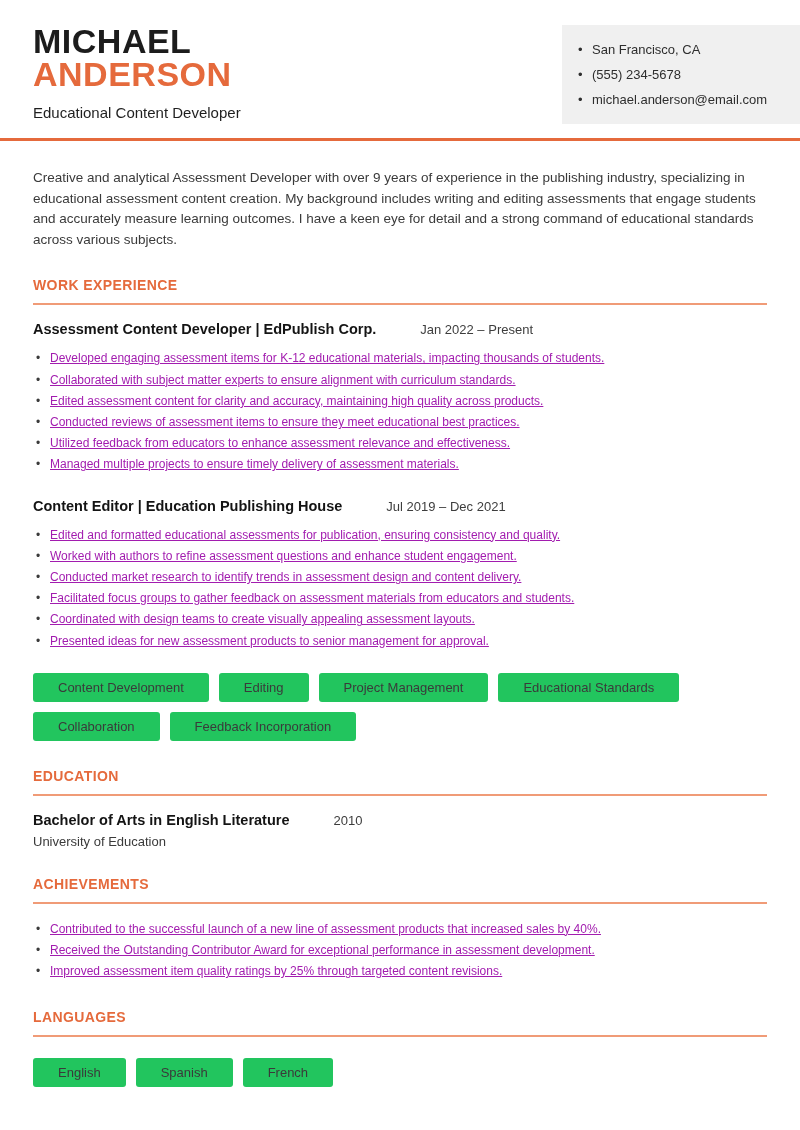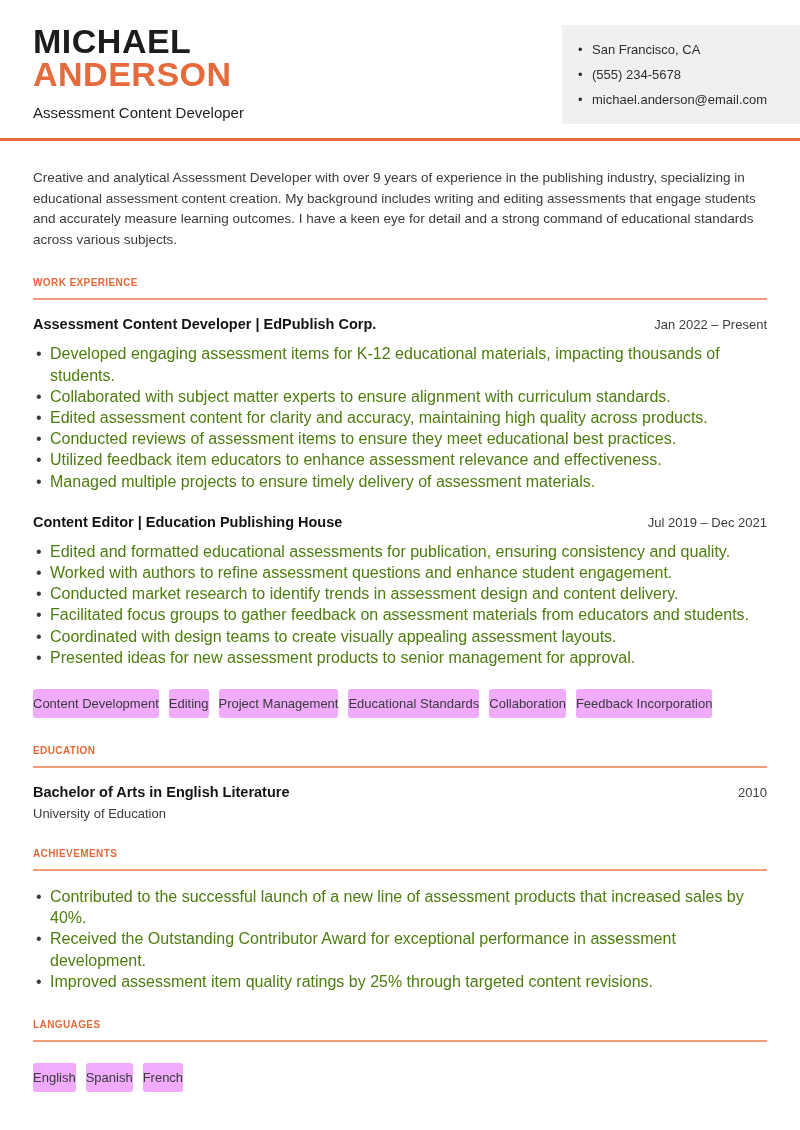--- a/index.html
+++ b/index.html
@@ -72,75 +72,76 @@
     font-size: 13.5px;
     line-height: 20.6px;
     color: #3a3a3a;
   }
 
   
   .section-heading {
     margin: 27px 0 0 0;
     padding-bottom: 10px;
     border-bottom: 2px solid #f09b77;
-    font-size: 10px;
+    font-size: 14px;
     font-weight: 700;
     letter-spacing: 0.4px;
     color: #e56a3c;
   }
 
   
   .job { margin-top: 16px; }
   .job + .job { margin-top: 22px; }
   .entry-head {
     display: flex;
-    justify-content: space-between;
     align-items: baseline;
+    gap: 44px;
   }
   .entry-title {
     margin: 0;
     font-size: 14.5px;
     font-weight: 700;
     color: #141414;
   }
   .entry-date {
     font-size: 13px;
     color: #3d3d3d;
     white-space: nowrap;
   }
   ul.bullets {
     list-style: none;
     margin: 11px 0 0 0;
     padding: 0;
   }
   ul.bullets li {
     position: relative;
     padding-left: 17px;
-    font-size: 16px;
+    font-size: 12px;
     line-height: 21.2px;
-    color: #4d7c0f;
+    color: #a21caf;
+    text-decoration: underline;
   }
   ul.bullets li::before {
     content: "•";
     position: absolute;
     left: 3px;
     color: #3a3a3a;
   }
 
   
   .tags {
     display: flex;
     flex-wrap: wrap;
     gap: 10px;
     margin-top: 21px;
   }
   .tag {
-    background: #f0abfc;
+    background: #22c55e;
     border-radius: 3px;
-    padding: 7px 0;
+    padding: 7px 25px;
     font-size: 13px;
     color: #3a3a3a;
   }
 
   
   .edu-entry { margin-top: 16px; }
   .edu-school {
     margin-top: 6px;
     font-size: 13px;
     color: #3a3a3a;
@@ -150,21 +151,21 @@
 <body>
 
 <div class="page">
 
   <header class="header">
     <div>
       <h1 class="name">
         <span class="first">MICHAEL</span>
         <span class="last">ANDERSON</span>
       </h1>
-      <div class="header-job-title">Assessment Content Developer</div>
+      <div class="header-job-title">Educational Content Developer</div>
     </div>
     <aside class="contact-box">
       <ul>
         <li>San Francisco, CA</li>
         <li>(555) 234-5678</li>
         <li>michael.anderson@email.com</li>
       </ul>
     </aside>
   </header>
 
@@ -180,21 +181,21 @@
       <div class="job">
         <div class="entry-head">
           <h3 class="entry-title">Assessment Content Developer | EdPublish Corp.</h3>
           <span class="entry-date">Jan 2022 – Present</span>
         </div>
         <ul class="bullets">
           <li>Developed engaging assessment items for K-12 educational materials, impacting thousands of students.</li>
           <li>Collaborated with subject matter experts to ensure alignment with curriculum standards.</li>
           <li>Edited assessment content for clarity and accuracy, maintaining high quality across products.</li>
           <li>Conducted reviews of assessment items to ensure they meet educational best practices.</li>
-          <li>Utilized feedback item educators to enhance assessment relevance and effectiveness.</li>
+          <li>Utilized feedback from educators to enhance assessment relevance and effectiveness.</li>
           <li>Managed multiple projects to ensure timely delivery of assessment materials.</li>
         </ul>
       </div>
 
       <div class="job">
         <div class="entry-head">
           <h3 class="entry-title">Content Editor | Education Publishing House</h3>
           <span class="entry-date">Jul 2019 – Dec 2021</span>
         </div>
         <ul class="bullets">

